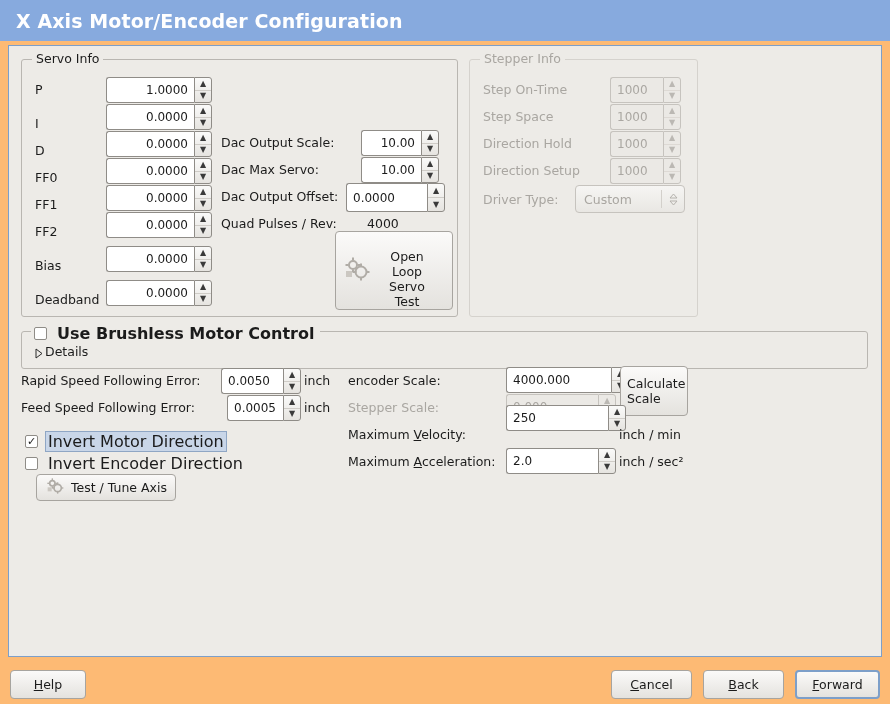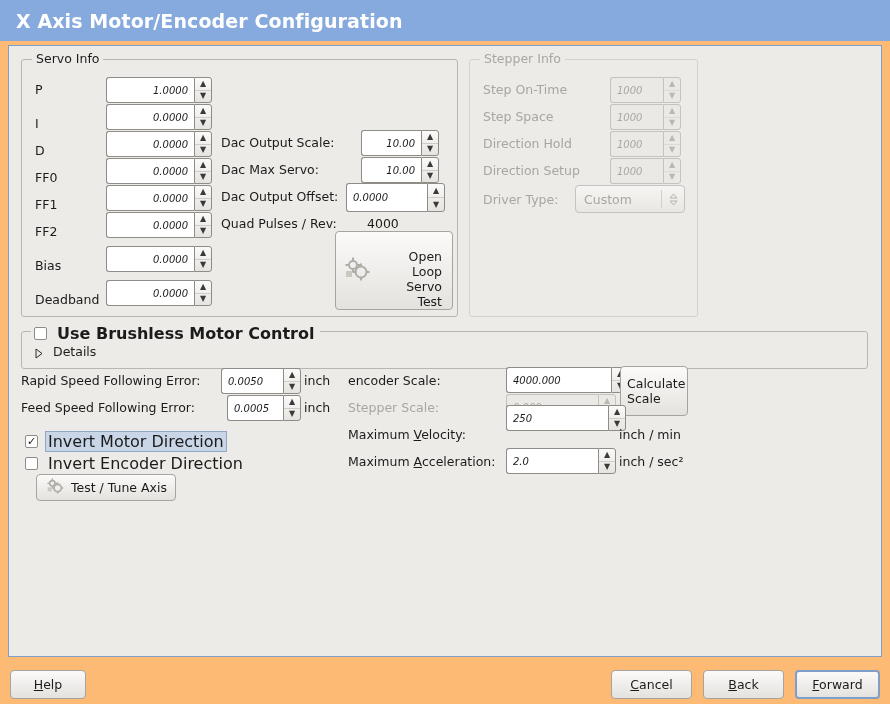--- a/index.html
+++ b/index.html
@@ -44,21 +44,21 @@
   .lbl.dim{color:#a9a6a1;}
   .u{text-decoration:underline;}
 
   
   .spin{position:absolute;display:flex;box-sizing:border-box;height:26px;}
   .spin .entry{
     flex:1 1 auto;box-sizing:border-box;height:100%;
     border:1px solid #8f8c87;border-right:none;background:#ffffff;
     border-radius:3px 0 0 3px;
     display:flex;align-items:center;
-    padding:4px 6px;font-size:10px;color:#1b1b1b;font-style:italic;
+    padding:4px 6px;font-size:12px;color:#1b1b1b;
   }
   .spin .entry.right{justify-content:flex-end;}
   .spin .entry.left{justify-content:flex-start;}
   .spin .btns{
     width:18px;box-sizing:border-box;height:100%;
     border:1px solid #8f8c87;border-radius:0 3px 3px 0;
     background:linear-gradient(#fafaf9,#e6e4e0);
     display:flex;flex-direction:column;
   }
   .spin .btns .ar{
@@ -104,21 +104,21 @@
   }
   .cblabel{margin-left:7px;font-size:16px;white-space:nowrap;padding:1px 3px;}
   .cblabel.bold{font-weight:bold;}
   .cblabel.focused{background:#c9d6e8;border:1px solid #8fa6c4;padding:0 2px;}
 
   
   .disclose{position:absolute;display:flex;align-items:center;}
   .tri-hollow{
     width:8px;height:10px;position:relative;
   }
-  .disclose .dlabel{margin-left:10px;font-size:12.5px;}
+  .disclose .dlabel{margin-left:2px;font-size:12.5px;}
 
   
   .gears{flex:0 0 auto;}
 
   
   .btnbar{position:absolute;left:0;top:662px;width:890px;height:42px;}
 </style>
 </head>
 <body>
 
@@ -244,21 +244,21 @@
             <rect x="18" y="9.5" width="2" height="3.5"></rect>
               <rect x="18" y="23" width="2" height="3.5"></rect>
             <rect x="11" y="17" width="3.5" height="2"></rect>
               <rect x="24" y="17" width="3.5" height="2"></rect>
           </g>
           <g fill="#cbc7c1">
               <rect x="4" y="17" width="6" height="6"></rect>
             </g>
         </svg>
       </span>
-      <span class="txt" style="flex:1;text-align:right;margin-top:16px;">Open
+      <span class="txt" style="flex:1;text-align:center;margin-top:16px;">Open
 Loop
 Servo
 Test</span>
     </div>
 
     <div class="frame" style="left:460px;top:13px;width:229px;height:258px;border-color:#d5d2cd;">
       <span class="frame-label dim">Stepper Info</span>
     </div>
 
     <span class="lbl dim" style="left:474px;top:36px;">Step On-Time</span>

